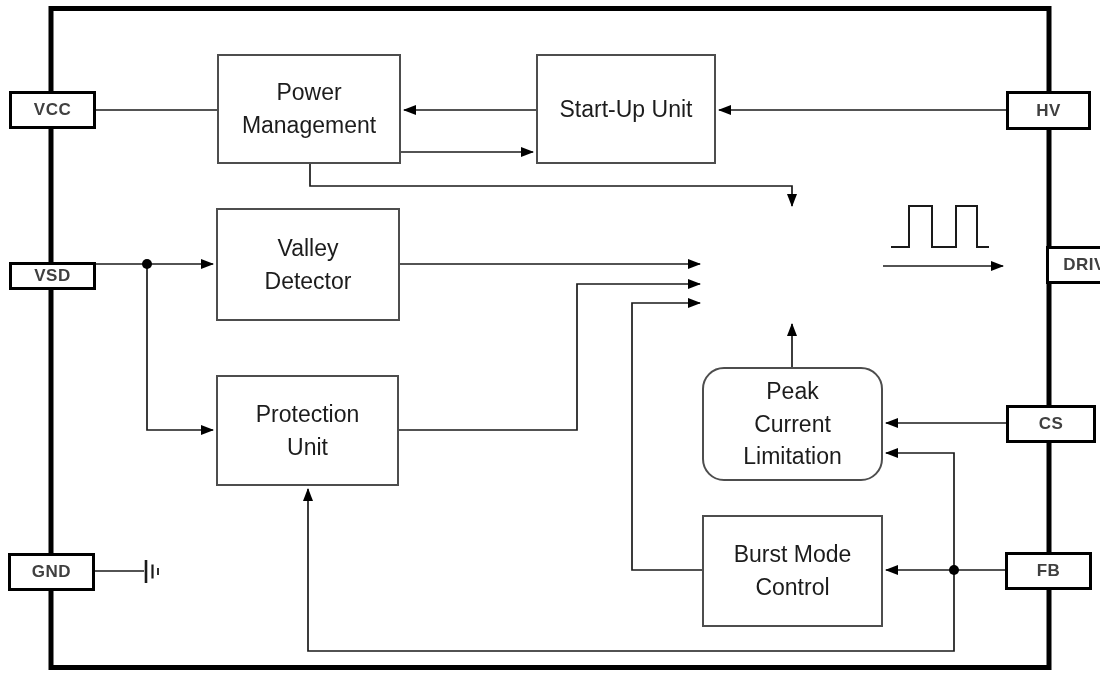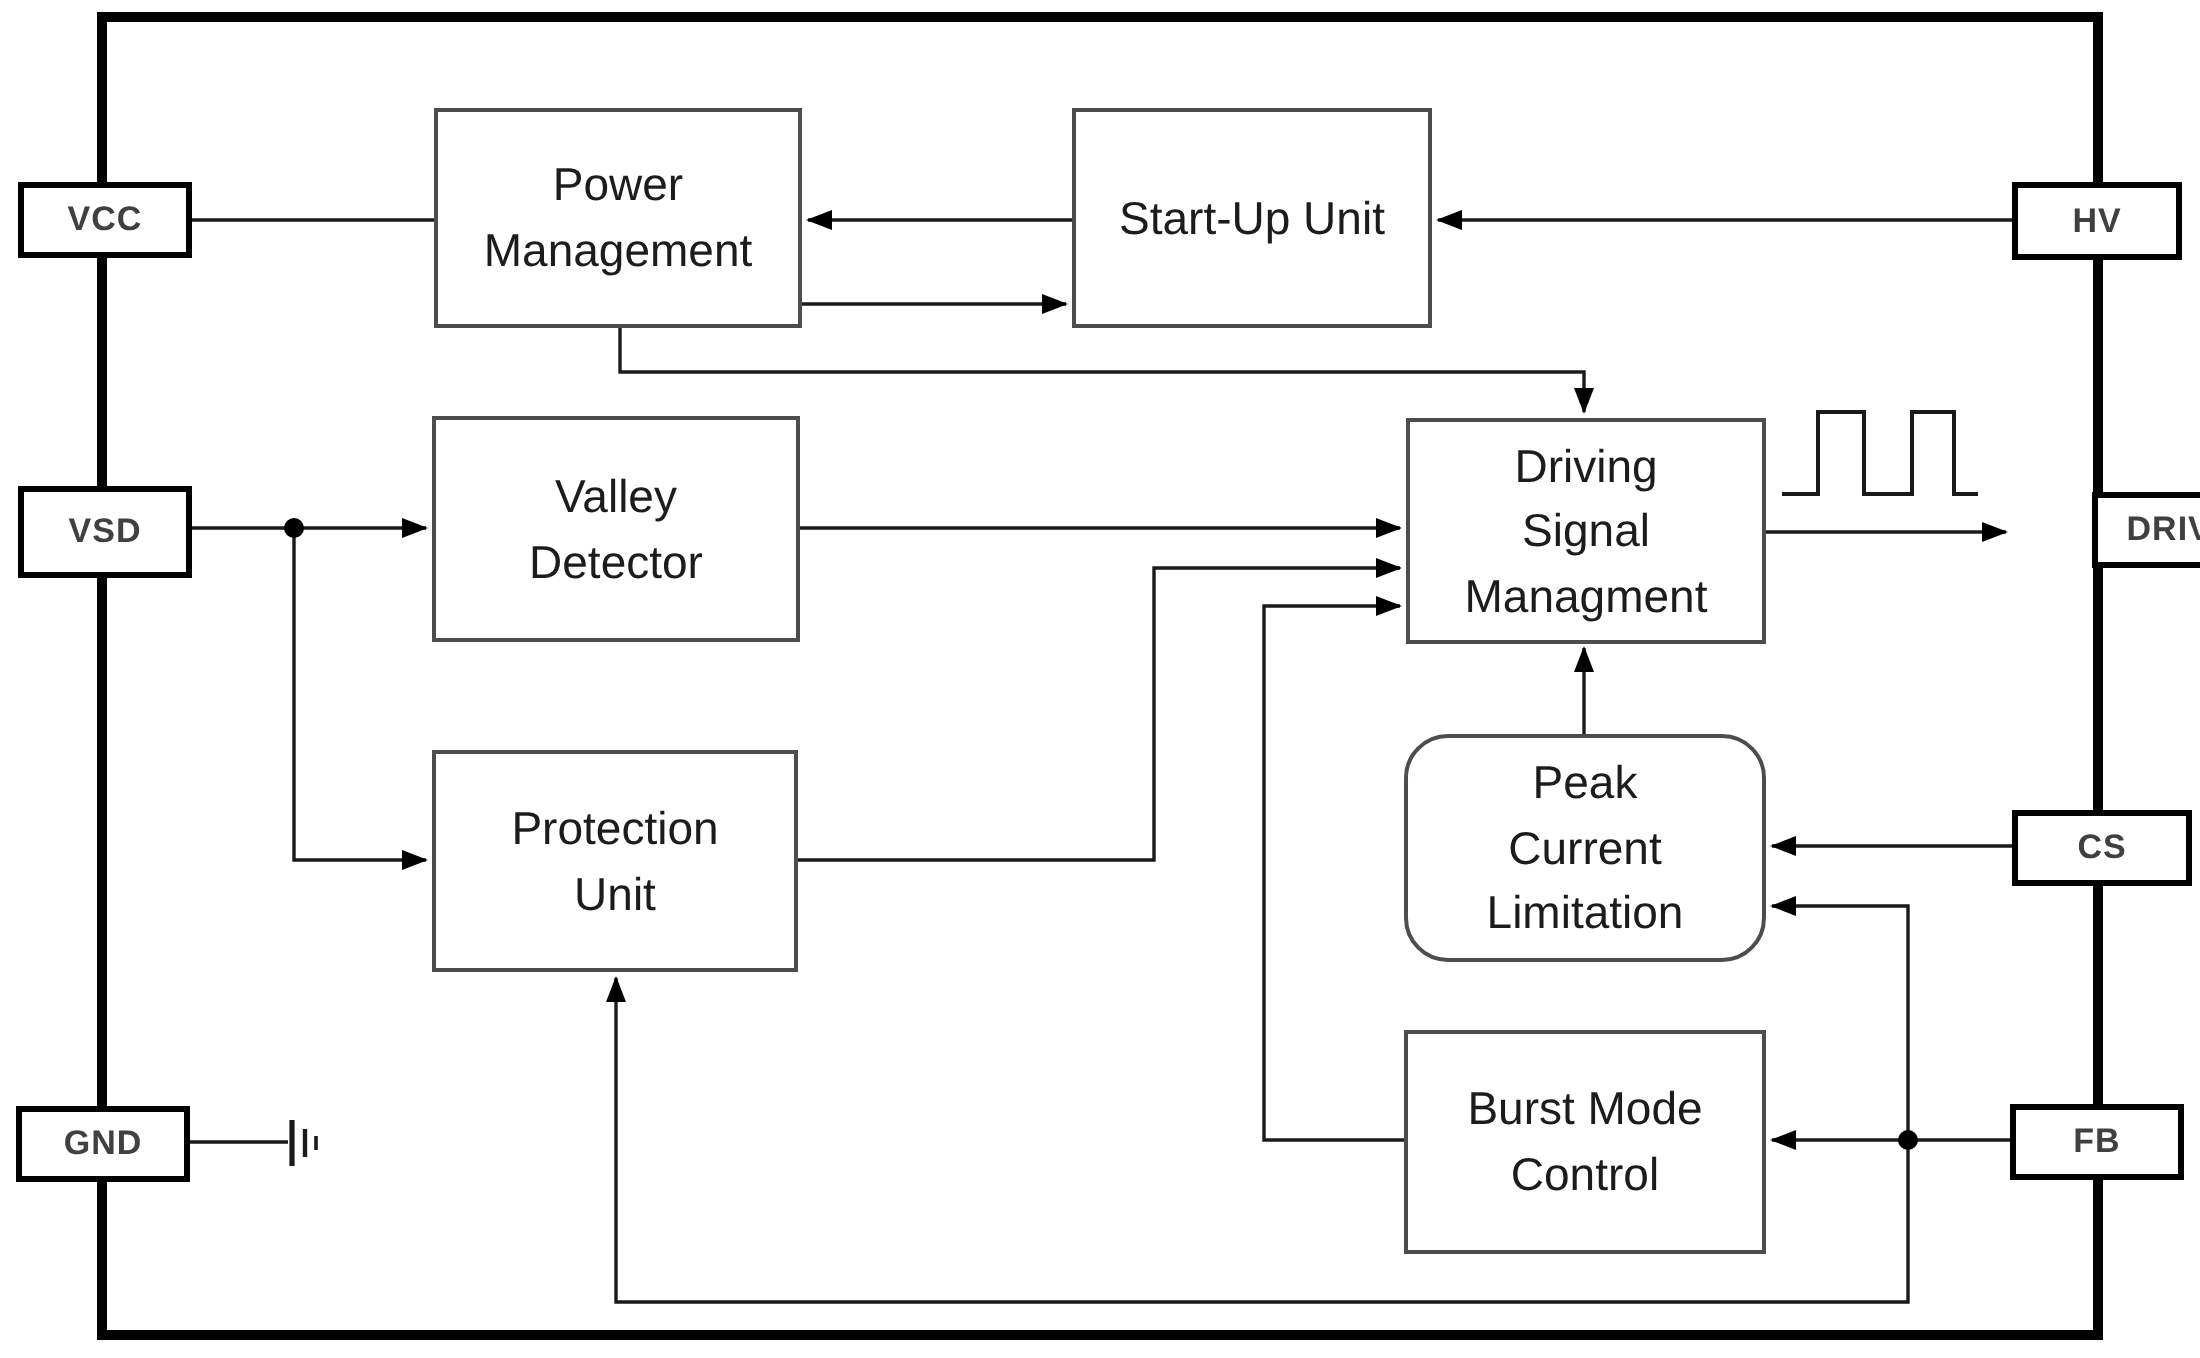--- a/index.html
+++ b/index.html
@@ -97,36 +97,33 @@
   </svg>
 
   <div class="block" style="left:217px; top:54px; width:184px; height:110px;">Power
 Management</div>
 
   <div class="block" style="left:536px; top:54px; width:180px; height:110px;">Start-Up Unit</div>
 
   <div class="block" style="left:216px; top:208px; width:184px; height:113px;">Valley
 Detector</div>
 
-  <div class="block" style="left:703px; top:209px; width:180px; height:113px;">Driving
-Signal
-Managment</div>
 
   <div class="block" style="left:216px; top:375px; width:183px; height:111px;">Protection
 Unit</div>
 
   <div class="block" style="left:702px; top:367px; width:181px; height:114px;border-radius:22px;">Peak
 Current
 Limitation</div>
 
   <div class="block" style="left:702px; top:515px; width:181px; height:112px;">Burst Mode
 Control</div>
 
   <div class="pin" style="left:9px; top:91px; width:87px; height:38px;">VCC</div>
-  <div class="pin" style="left:9px; top:243px; width:87px; height:46px;">VSD</div>
+  <div class="pin" style="left:9px; top:262px; width:87px; height:28px;">VSD</div>
   <div class="pin" style="left:8px; top:553px; width:87px; height:38px;">GND</div>
 
   <div class="pin" style="left:1006px; top:91px; width:85px; height:39px;">HV</div>
   <div class="pin" style="left:1005px; top:246px; width:89px; height:38px;margin-left:41px;">DRIVE</div>
   <div class="pin" style="left:1006px; top:405px; width:90px; height:38px;">CS</div>
   <div class="pin" style="left:1005px; top:552px; width:87px; height:38px;">FB</div>
 
 </div>
 
 </body></html>

